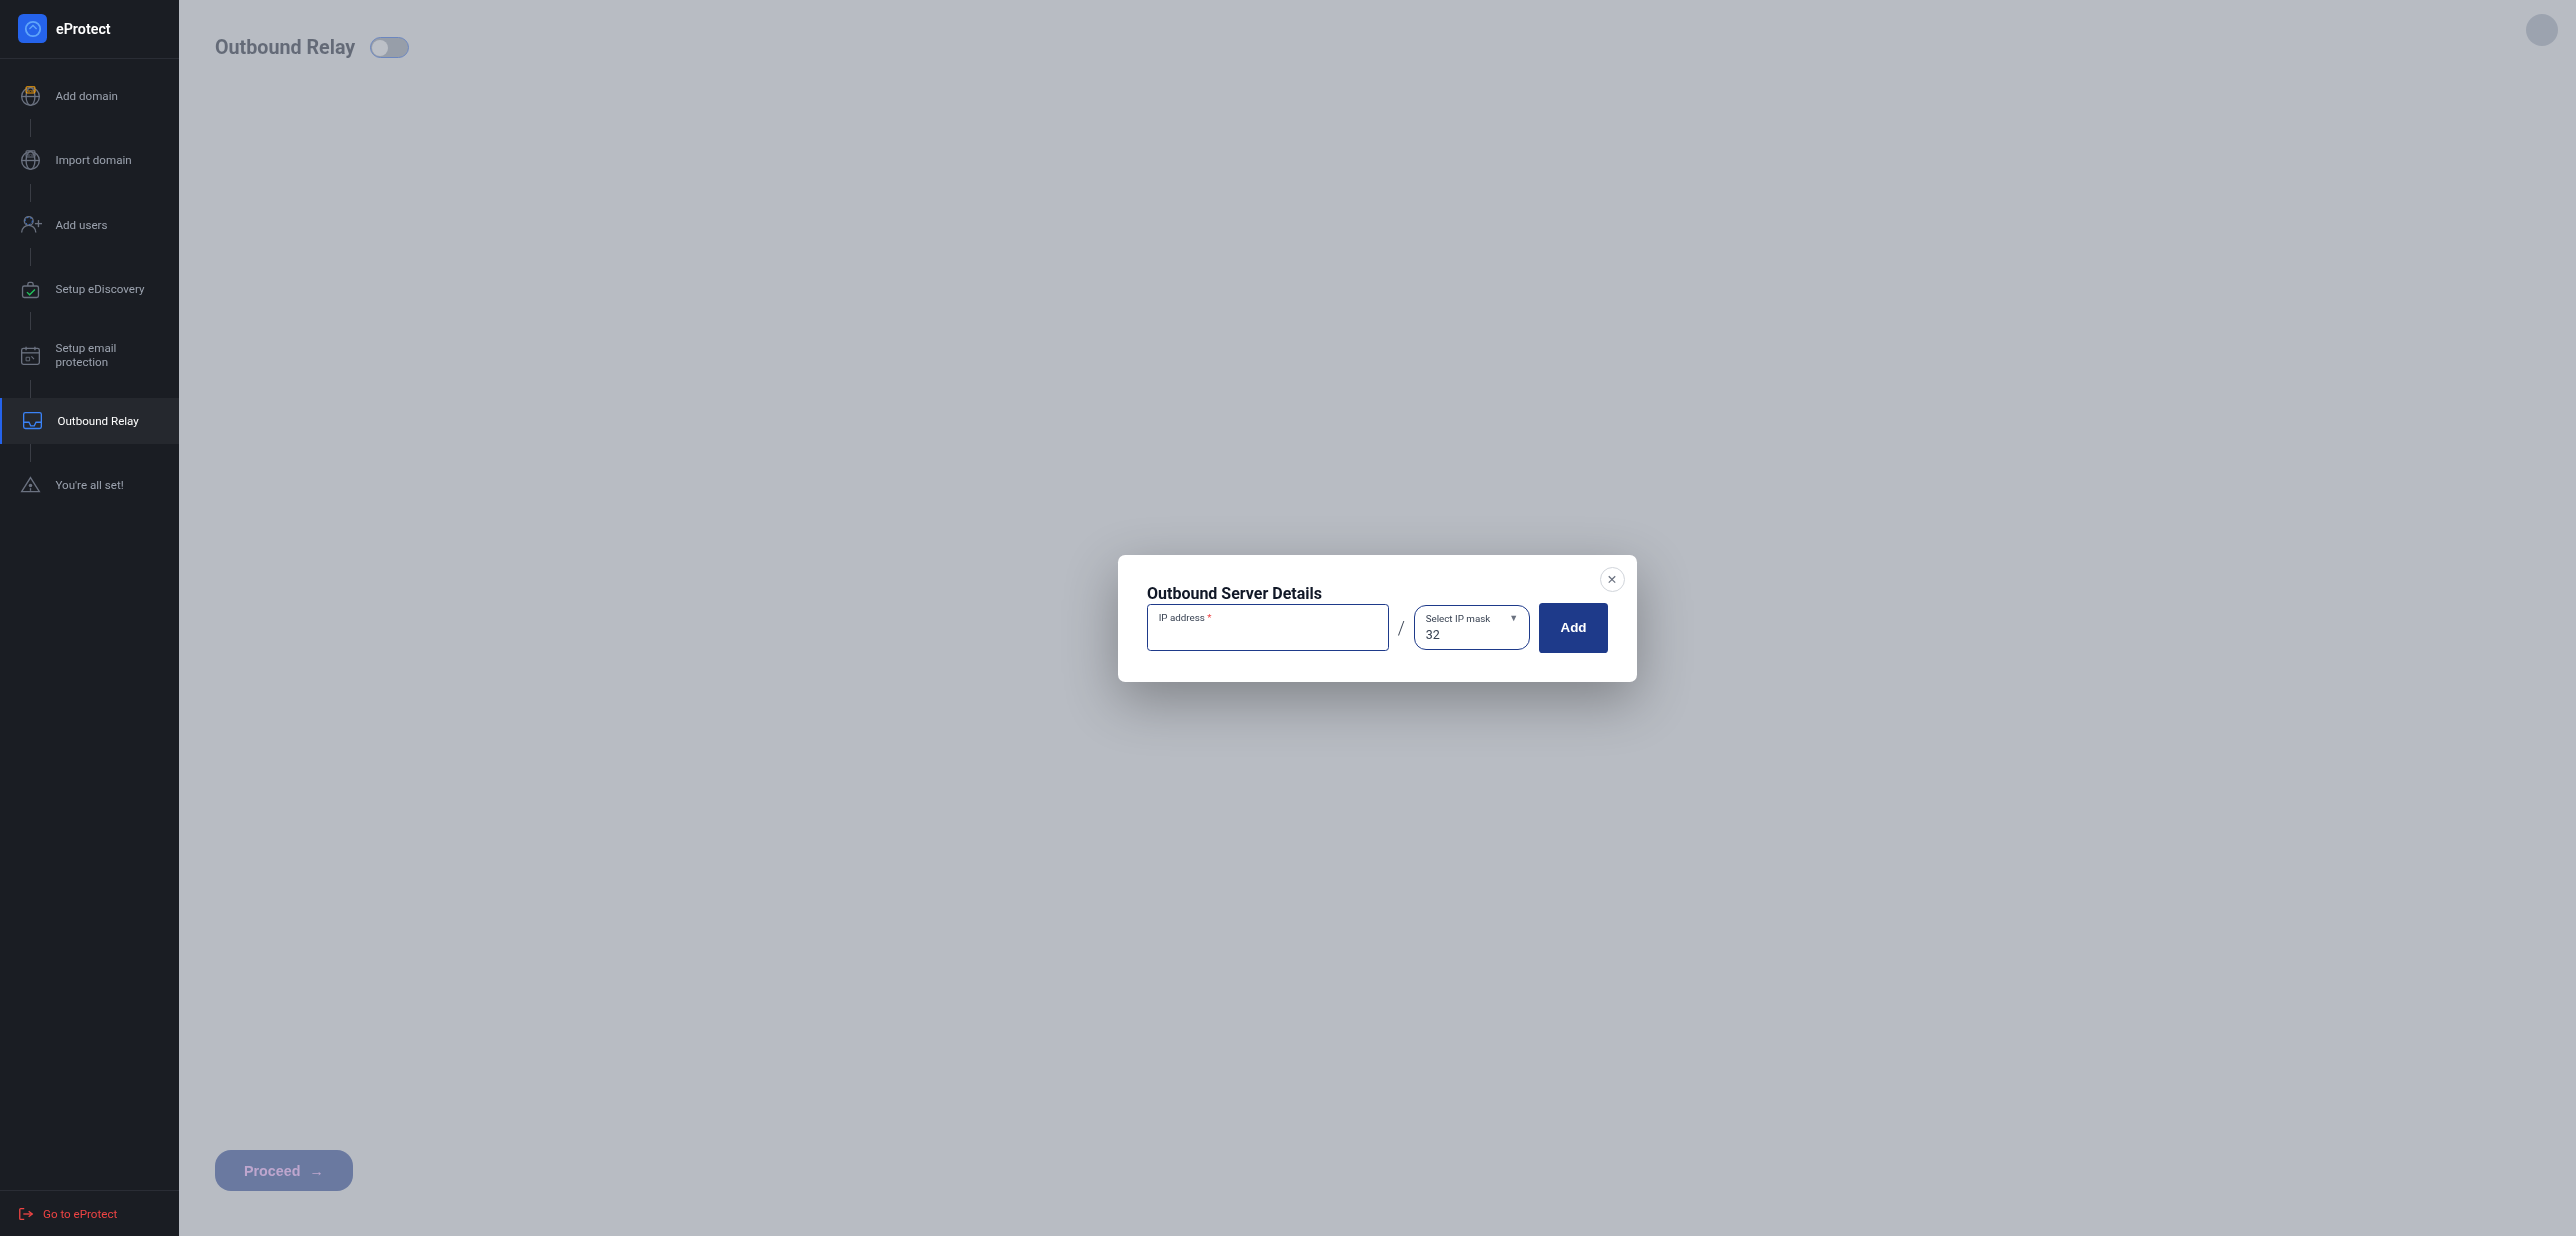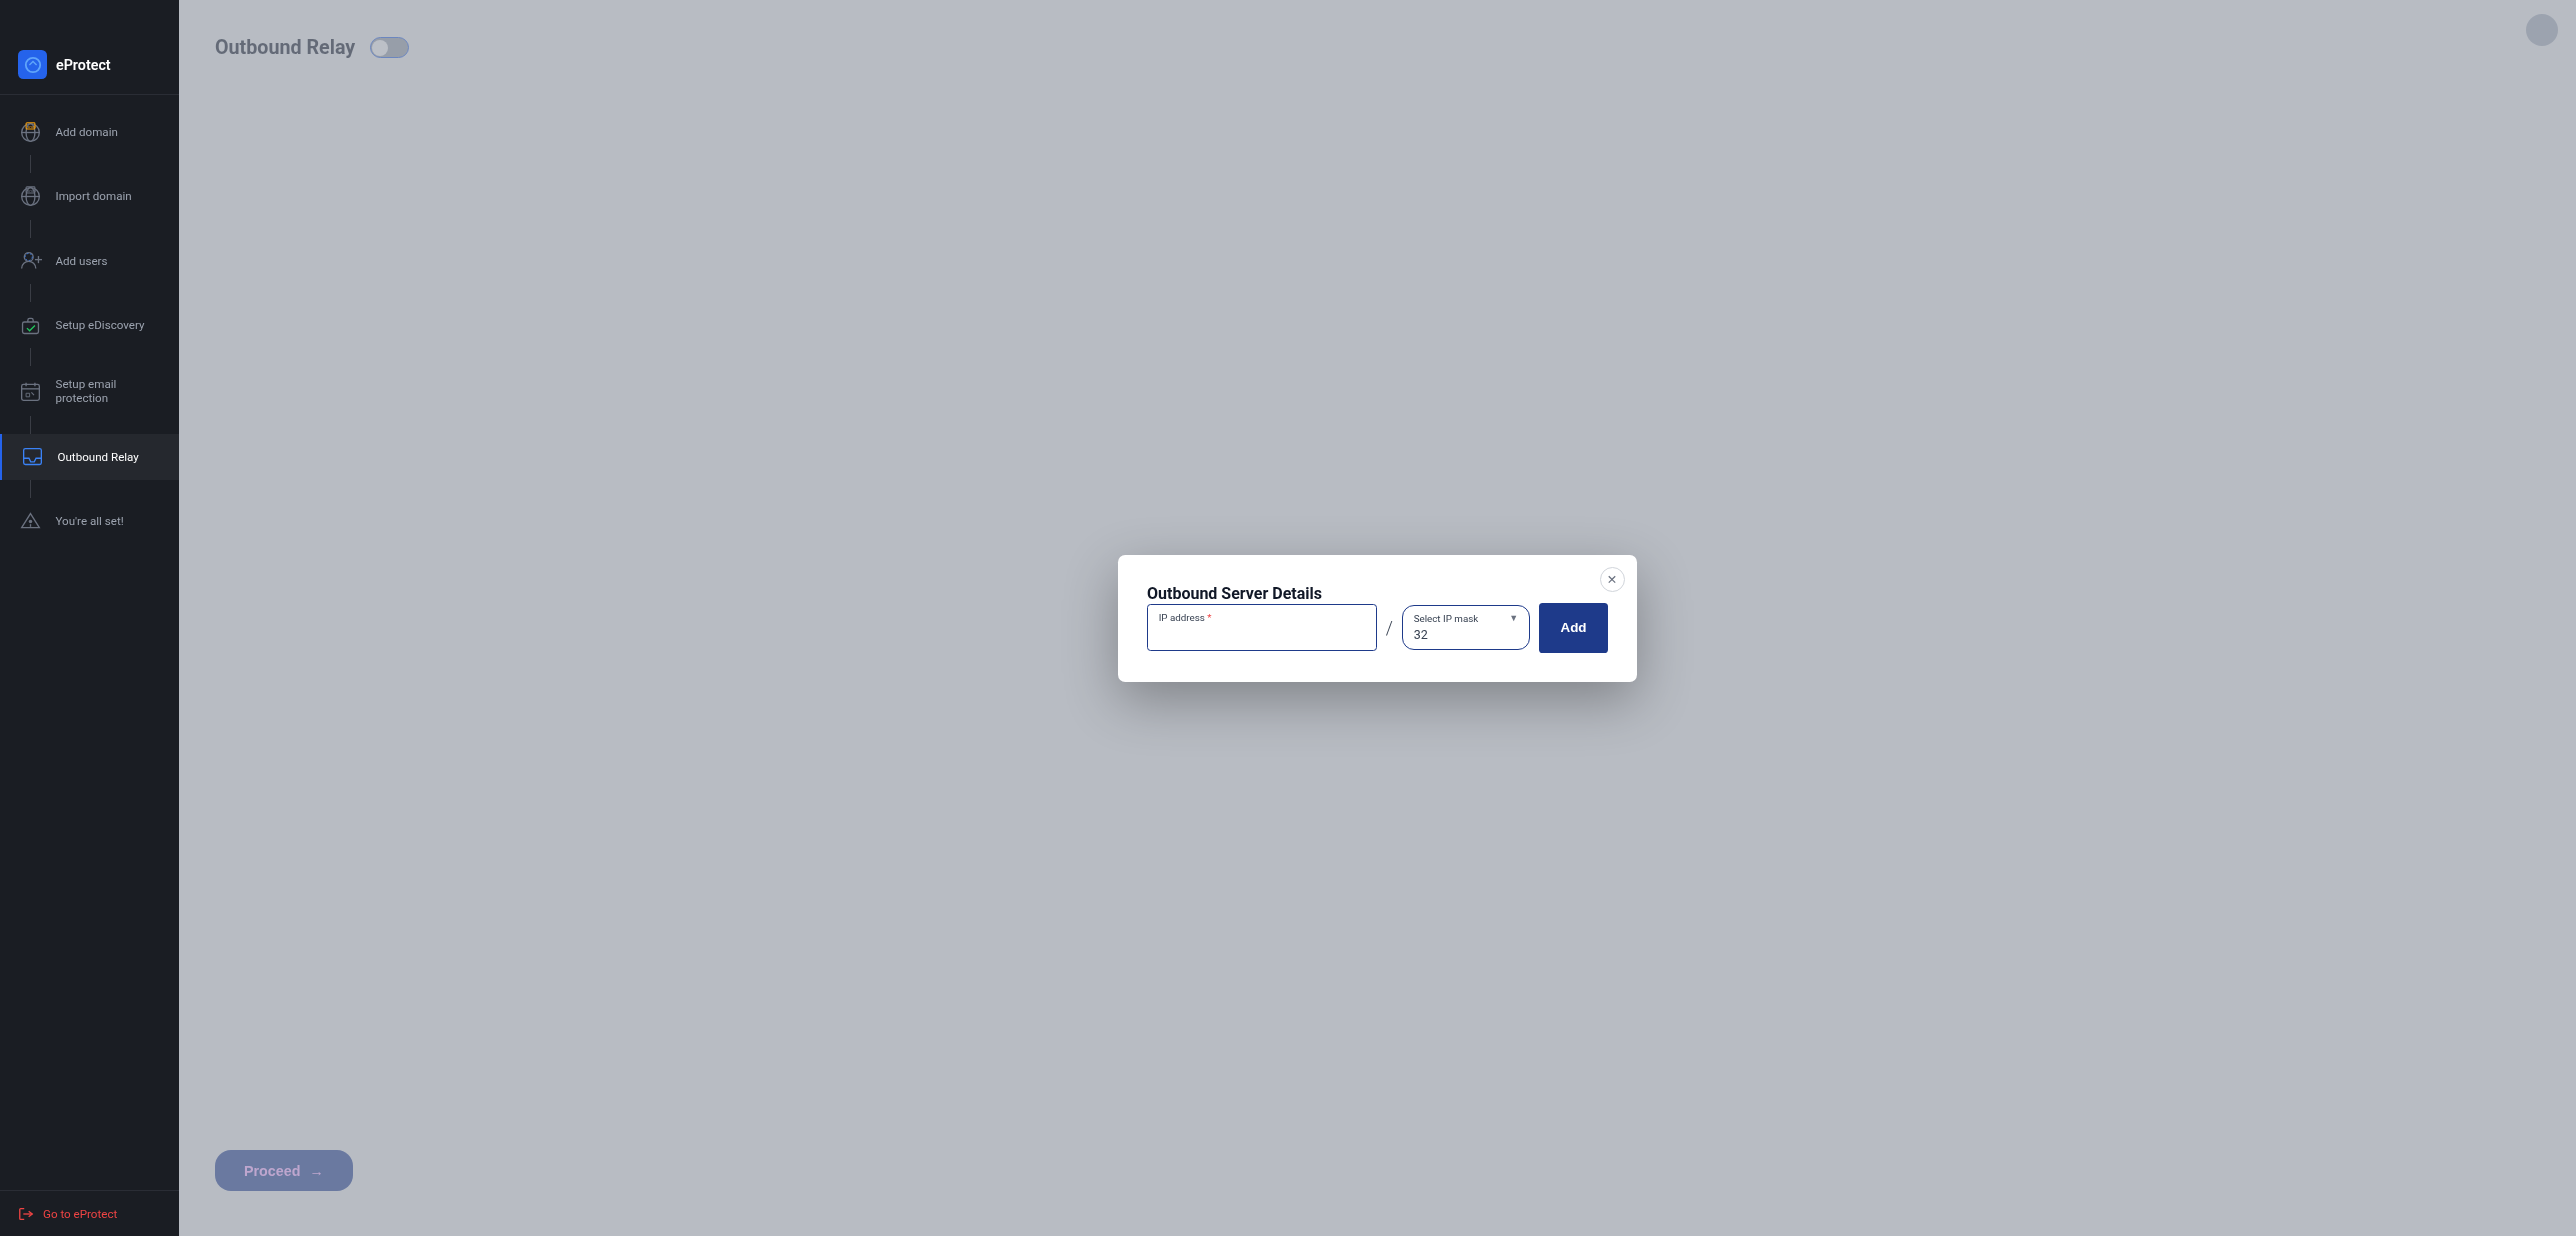--- a/index.html
+++ b/index.html
@@ -7,21 +7,20 @@
 
     
     .sidebar {
       width: 179px;
       min-width: 179px;
       background: #1a1d23;
       display: flex;
       flex-direction: column;
       padding: 0;
       color: #ccc;
-      margin-top: 36px;
     }
     .sidebar-header {
       display: flex;
       align-items: center;
       gap: 9px;
       padding: 14.3px 18px;
       border-bottom: 0.9px solid #2a2d35;
     }
     .logo-icon {
       width: 29px;
@@ -200,21 +199,21 @@
       font-size: 12.5px;
       color: #9ca3af;
       background: transparent;
     }
     .slash-divider {
       font-size: 18px;
       color: #374151;
       font-weight: 300;
     }
     .mask-select-wrapper {
-      width: 128px;
+      width: 116px;
       border: 1.8px solid #1e3a8a;
       border-radius: 12px;
       overflow: hidden;
     }
     .mask-select-inner {
       position: relative;
       padding: 0;
     }
     .mask-select-top {
       display: flex;

